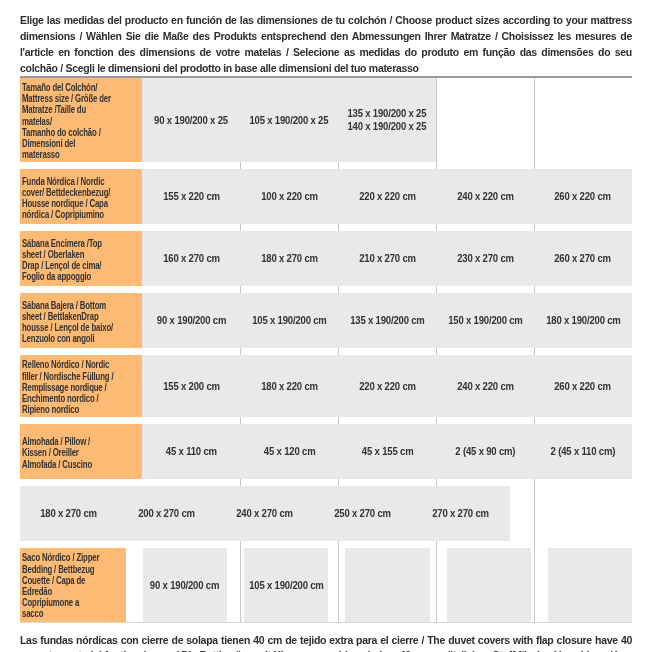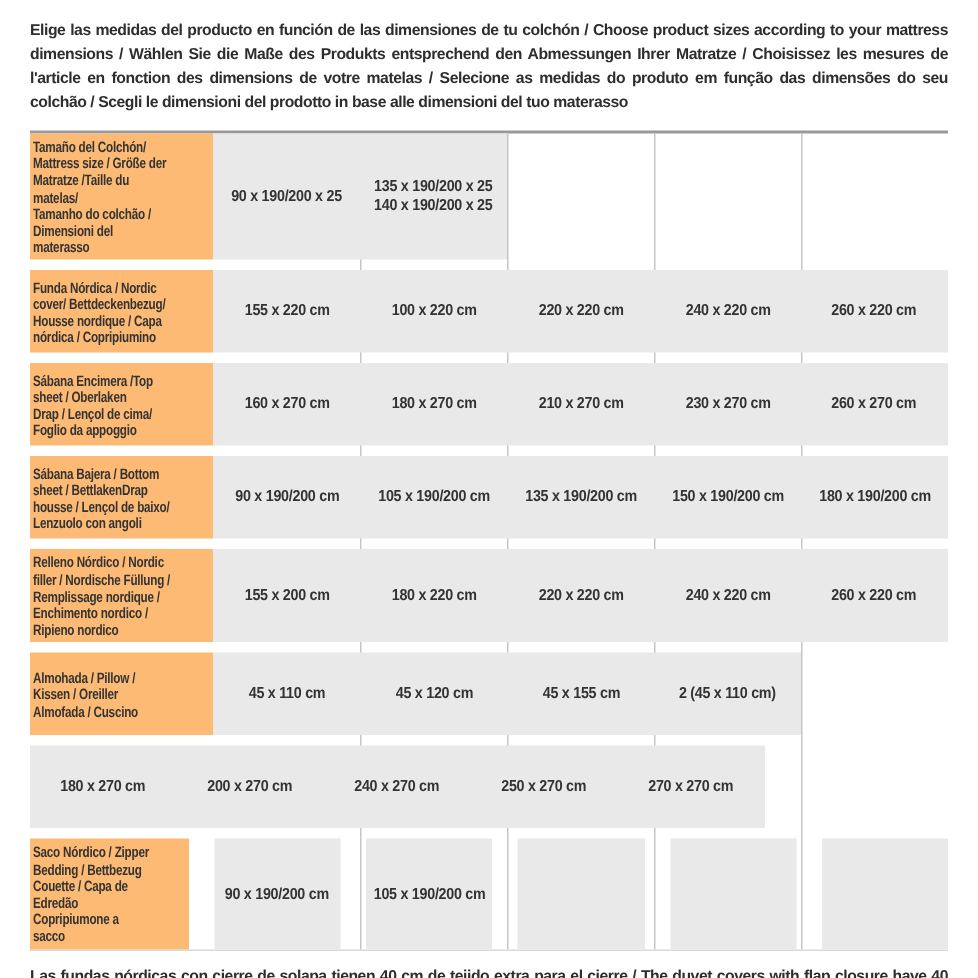--- a/index.html
+++ b/index.html
@@ -14,21 +14,21 @@
     width:652px;height:652px;overflow:hidden;background:#ffffff;
     font-family:"Liberation Sans",sans-serif;color:var(--text);
   }
   .page{padding:12px 20px 0 20px;}
 
   .intro,.footnote{
     margin:0;
     font-size:10.5px;font-weight:700;letter-spacing:-0.3px;
     line-height:16px;text-align:justify;color:#2e2e2e;
   }
-  .intro{margin-bottom:11px;}
+  .intro{}
   .footnote{margin-top:10px;line-height:15.5px;}
 
   .size-table{
     position:relative;
     border-top:2px solid var(--top-border);
     border-bottom:1px solid #d9d9d9;
     padding-top:0;
   }
   .rows{position:relative;}
   .row{display:flex;margin-bottom:7px;}
@@ -85,20 +85,23 @@
             <span class="label-inner">Tamaño del Colchón/
 Mattress size / Größe der
 Matratze /Taille du matelas/
 Tamanho do colchão /
 Dimensioni del materasso</span>
           </div>
           <div class="cell value-cell">
             <span class="value-inner">90 x 190/200 x 25</span>
           </div>
           <div class="cell value-cell">
+            <span class="value-inner">105 x 190/200 x 25</span>
+          </div>
+          <div class="cell value-cell">
             <span class="value-inner">135 x 190/200 x 25
 140 x 190/200 x 25</span>
           </div>
         </div>
         <div class="row">
           <div class="cell label-cell">
             <span class="label-inner">Funda Nórdica /  Nordic
 cover/ Bettdeckenbezug/
 Housse nordique  / Capa
 nórdica / Copripiumino</span>
@@ -198,20 +201,23 @@
           <div class="cell value-cell">
             <span class="value-inner">45 x 110 cm</span>
           </div>
           <div class="cell value-cell">
             <span class="value-inner">45 x 120 cm</span>
           </div>
           <div class="cell value-cell">
             <span class="value-inner">45 x 155 cm</span>
           </div>
           <div class="cell value-cell">
+            <span class="value-inner">2 (45 x 90 cm)</span>
+          </div>
+          <div class="cell value-cell">
             <span class="value-inner">2 (45 x 110 cm)</span>
           </div>
         </div>
         <div class="row">
           <div class="cell value-cell">
             <span class="value-inner">180 x 270 cm</span>
           </div>
           <div class="cell value-cell">
             <span class="value-inner">200 x 270 cm</span>
           </div>

